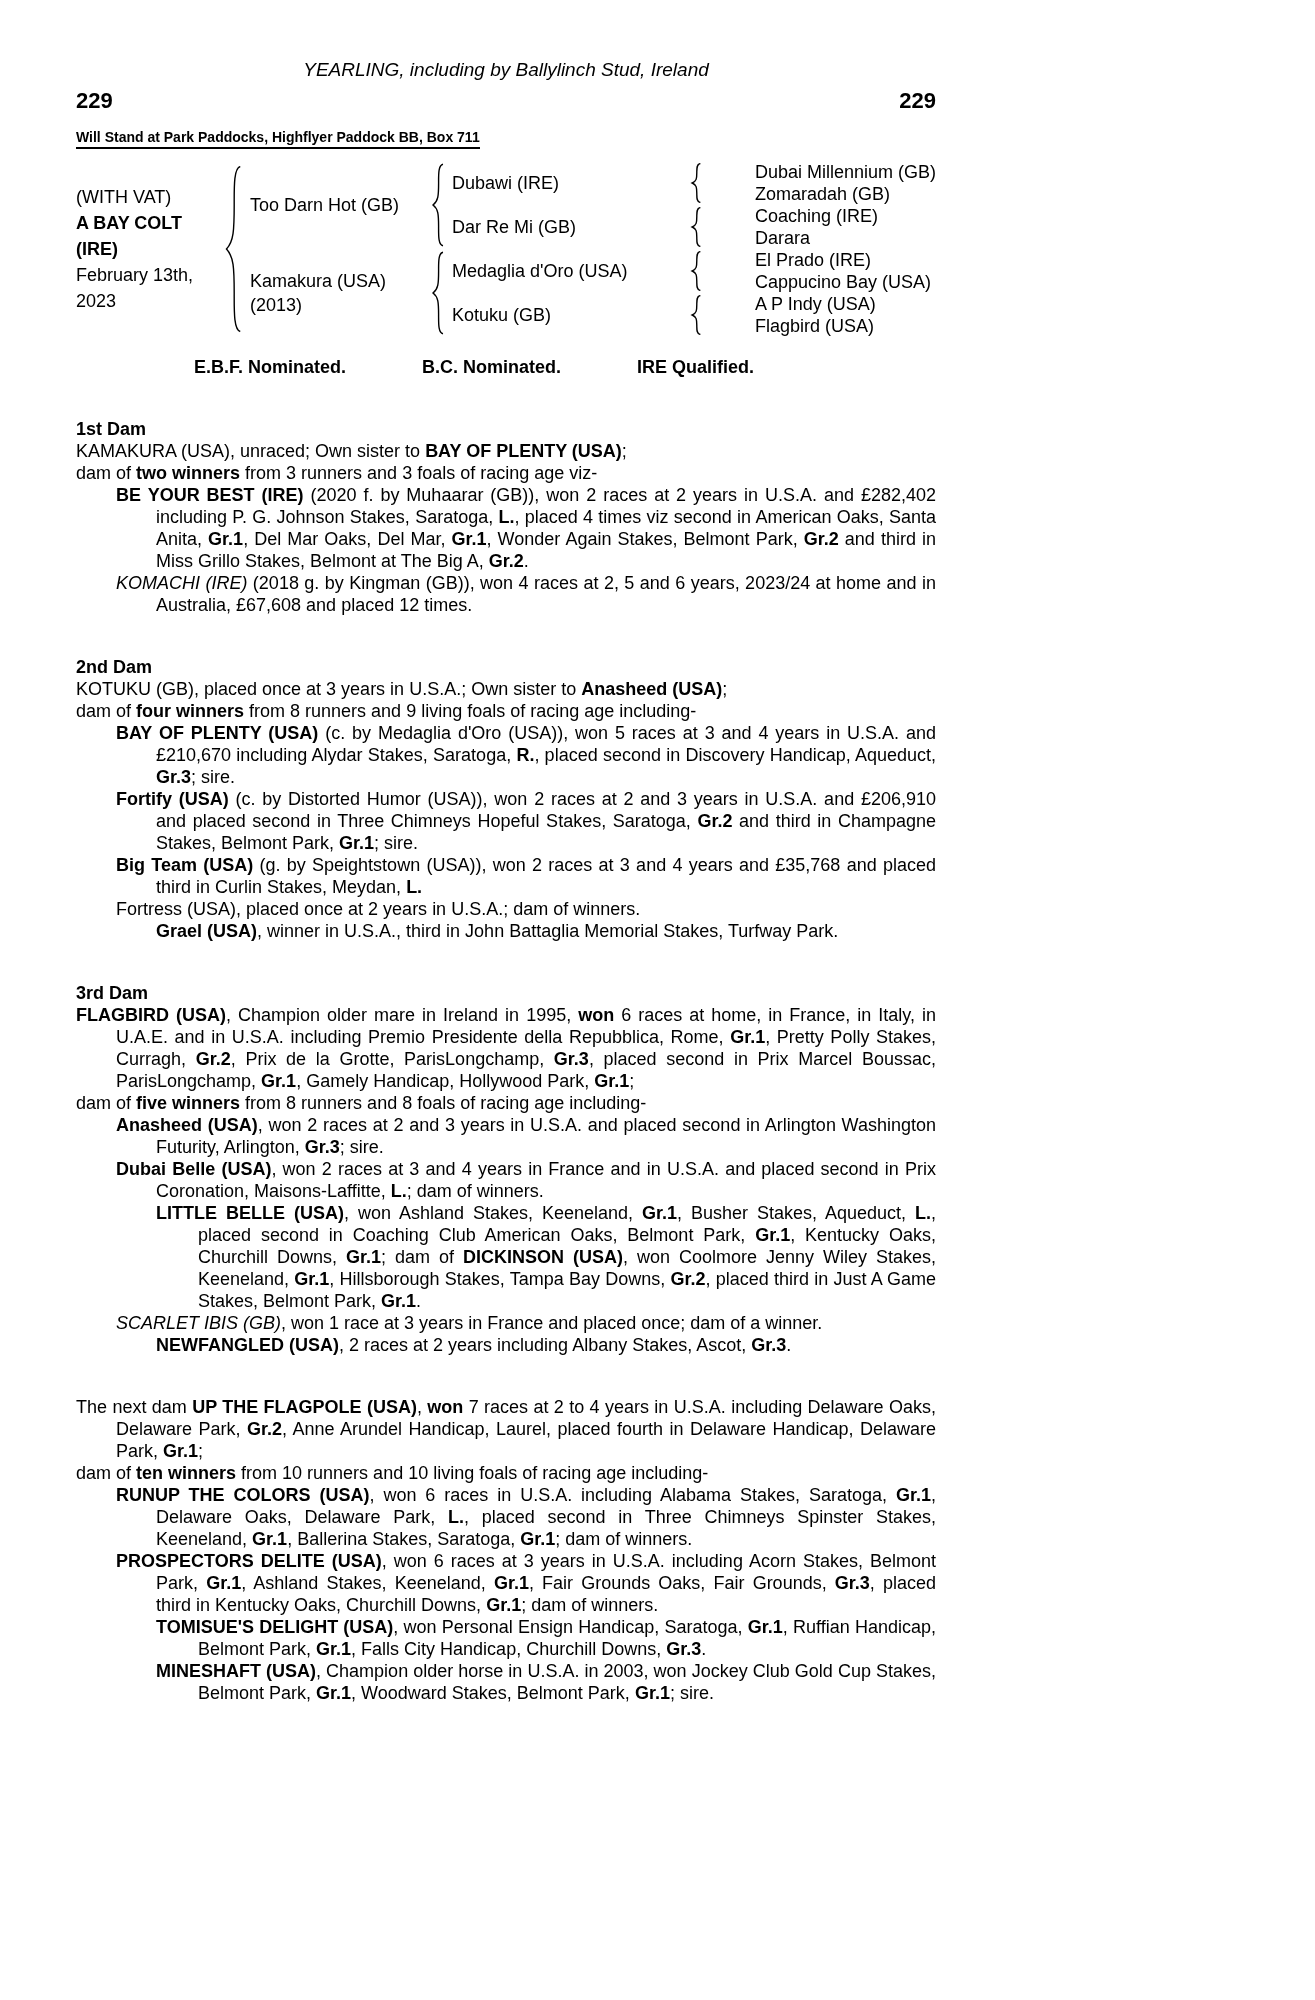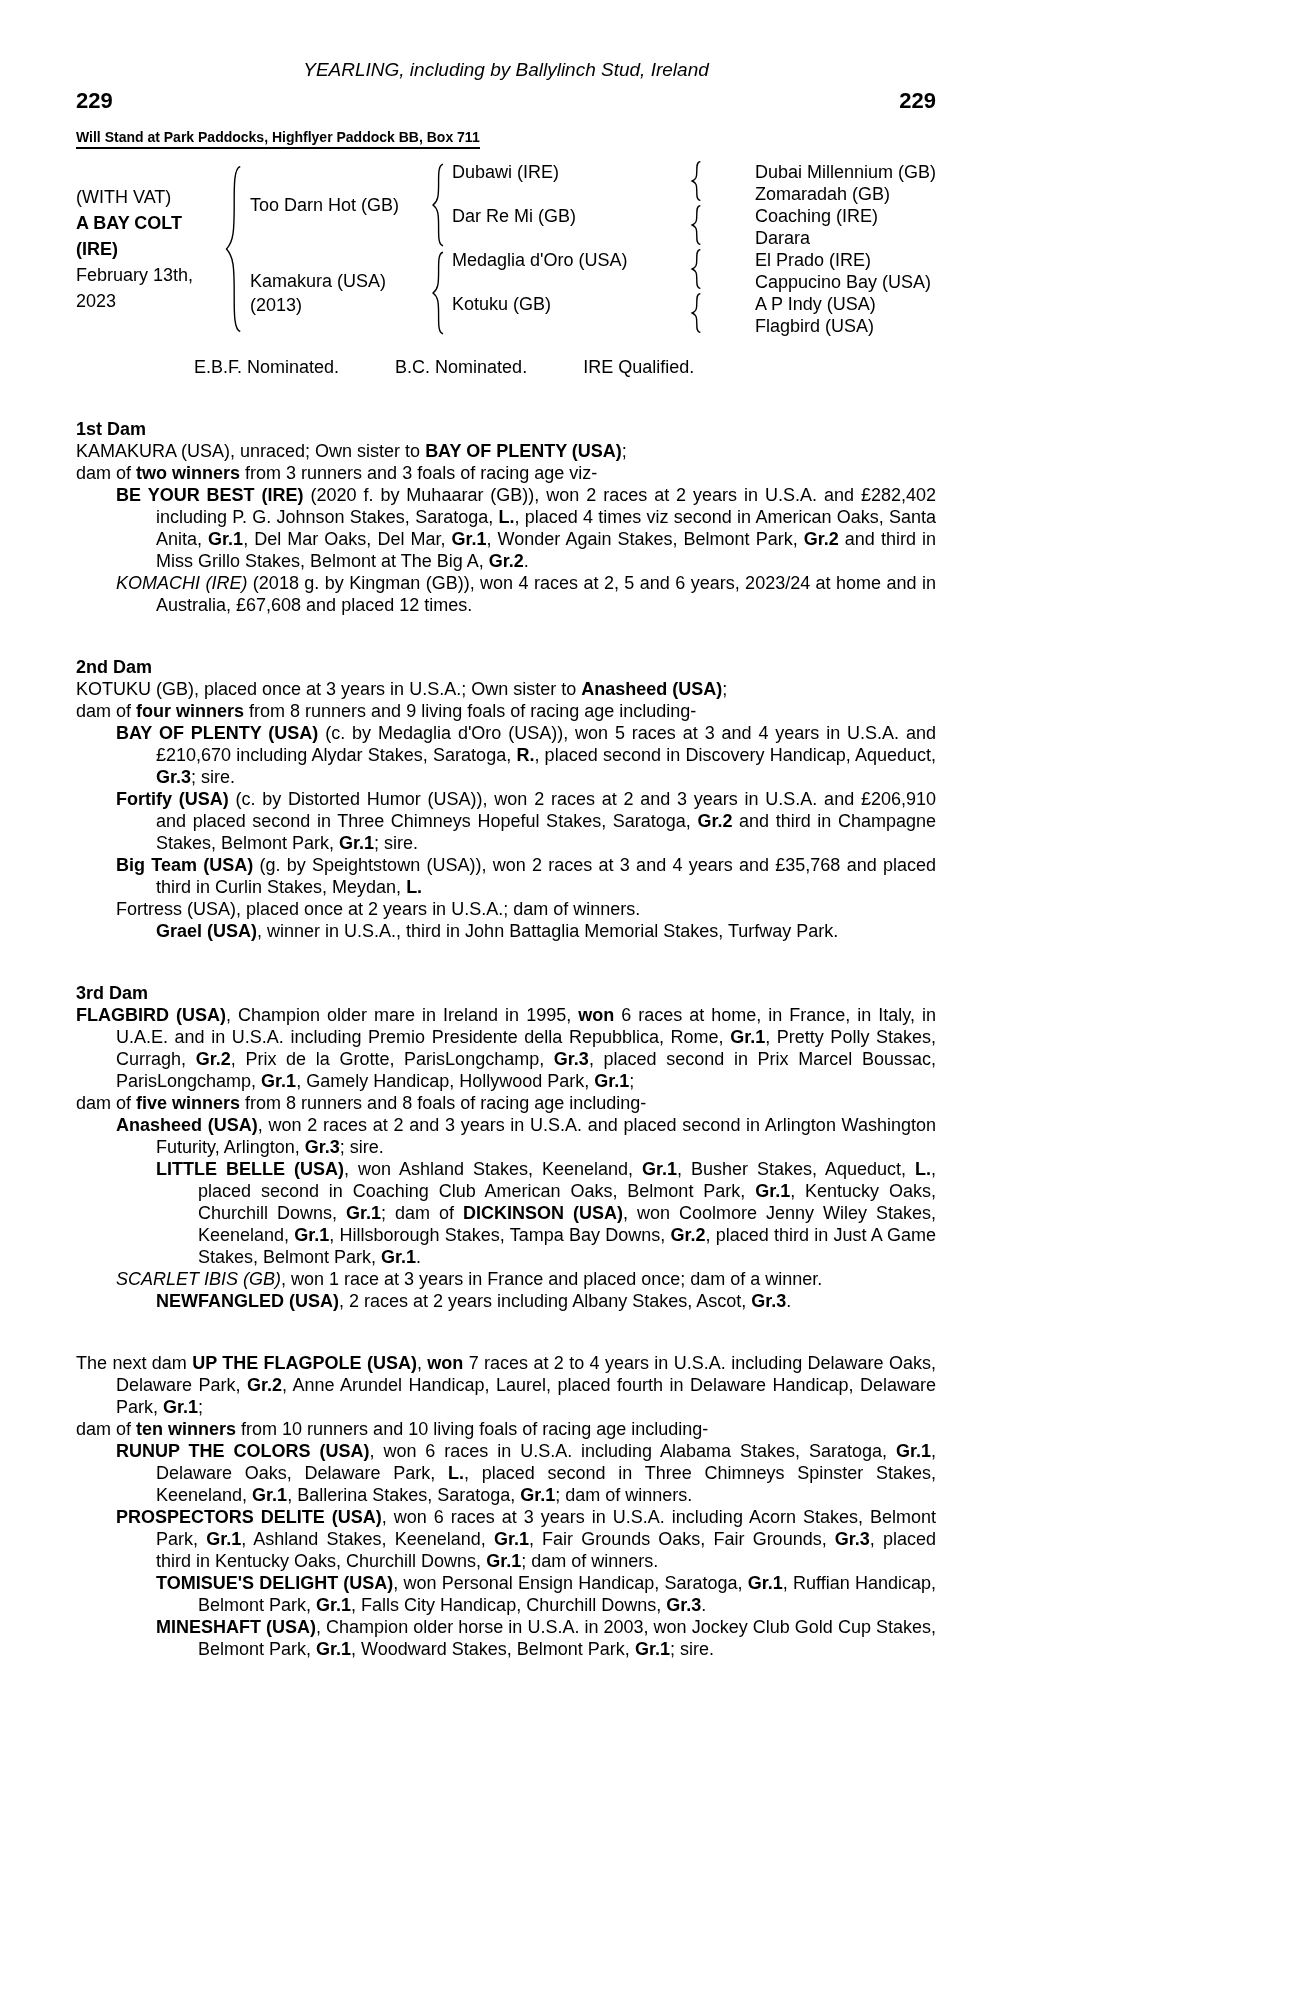--- a/index.html
+++ b/index.html
@@ -18,29 +18,29 @@
 
   
   .pedigree{display:flex;align-items:center;margin-top:12px;}
   .subject{width:200px;}
   .subject div{line-height:26px;}
   .subject .bold{font-weight:bold;}
   .g1col{display:flex;flex-direction:column;}
   .g1unit{display:flex;align-items:center;height:88px;}
   .g1name{width:172px;line-height:24px;}
   .g2col{display:flex;flex-direction:column;}
-  .g2unit{display:flex;height:44px;gap:46px;}
+  .g2unit{display:flex;align-items:center;height:44px;gap:46px;}
   .g2name{width:184px;line-height:22px;}
   .g3pair div{height:22px;line-height:22px;white-space:nowrap;}
   .brace{flex:0 0 auto;margin:0 7px;display:block;}
   .brace.small{width:13px;height:40px;}
   .brace.med{width:16px;height:84px;}
   .brace.large{width:22px;height:170px;}
 
-  .noms{display:flex;gap:56px;font-weight:normal;font-size:18px;margin:20px 0 0 118px;}
+  .noms{display:flex;gap:76px;font-weight:bold;font-size:18px;margin:20px 0 0 118px;}
 
   
   .section{margin-top:40px;}
   .sec-heading{font-weight:bold;line-height:22px;}
   .para{margin:0;text-align:justify;line-height:22px;}
   .p0{padding-left:0;text-indent:0;}
   .p0h{padding-left:40px;text-indent:-40px;}
   .p1{padding-left:80px;text-indent:-40px;}
   .p2{padding-left:122px;text-indent:-42px;}
   .b{font-weight:bold;}
@@ -163,20 +163,21 @@
         <div class="para p1"><span class="b">Fortify (USA)</span><span> (c. by Distorted Humor (USA)), won 2 races at 2 and 3 years in U.S.A. and £206,910 and placed second in Three Chimneys Hopeful Stakes, Saratoga, </span><span class="b">Gr.2</span><span> and third in Champagne Stakes, Belmont Park, </span><span class="b">Gr.1</span><span>; sire.</span></div>
         <div class="para p1"><span class="b">Big Team (USA)</span><span> (g. by Speightstown (USA)), won 2 races at 3 and 4 years and £35,768 and placed third in Curlin Stakes, Meydan, </span><span class="b">L.</span></div>
         <div class="para p1"><span>Fortress (USA), placed once at 2 years in U.S.A.; dam of winners.</span></div>
         <div class="para p2"><span class="b">Grael (USA)</span><span>, winner in U.S.A., third in John Battaglia Memorial Stakes, Turfway Park.</span></div>
       </div>
       <div class="section">
         <div class="sec-heading">3rd Dam</div>
         <div class="para p0h"><span class="b">FLAGBIRD (USA)</span><span>, Champion older mare in Ireland in 1995, </span><span class="b">won</span><span> 6 races at home, in France, in Italy, in U.A.E. and in U.S.A. including Premio Presidente della Repubblica, Rome, </span><span class="b">Gr.1</span><span>, Pretty Polly Stakes, Curragh, </span><span class="b">Gr.2</span><span>, Prix de la Grotte, ParisLongchamp, </span><span class="b">Gr.3</span><span>, placed second in Prix Marcel Boussac, ParisLongchamp, </span><span class="b">Gr.1</span><span>, Gamely Handicap, Hollywood Park, </span><span class="b">Gr.1</span><span>;</span></div>
         <div class="para p0"><span>dam of </span><span class="b">five winners</span><span> from 8 runners and 8 foals of racing age including-</span></div>
         <div class="para p1"><span class="b">Anasheed (USA)</span><span>, won 2 races at 2 and 3 years in U.S.A. and placed second in Arlington Washington Futurity, Arlington, </span><span class="b">Gr.3</span><span>; sire.</span></div>
+        <div class="para p1"><span class="b">Dubai Belle (USA)</span><span>, won 2 races at 3 and 4 years in France and in U.S.A. and placed second in Prix Coronation, Maisons-Laffitte, </span><span class="b">L.</span><span>; dam of winners.</span></div>
         <div class="para p2"><span class="b">LITTLE BELLE (USA)</span><span>, won Ashland Stakes, Keeneland, </span><span class="b">Gr.1</span><span>, Busher Stakes, Aqueduct, </span><span class="b">L.</span><span>, placed second in Coaching Club American Oaks, Belmont Park, </span><span class="b">Gr.1</span><span>, Kentucky Oaks, Churchill Downs, </span><span class="b">Gr.1</span><span>; dam of </span><span class="b">DICKINSON (USA)</span><span>, won Coolmore Jenny Wiley Stakes, Keeneland, </span><span class="b">Gr.1</span><span>, Hillsborough Stakes, Tampa Bay Downs, </span><span class="b">Gr.2</span><span>, placed third in Just A Game Stakes, Belmont Park, </span><span class="b">Gr.1</span><span>.</span></div>
         <div class="para p1"><span class="i">SCARLET IBIS (GB)</span><span>, won 1 race at 3 years in France and placed once; dam of a winner.</span></div>
         <div class="para p2"><span class="b">NEWFANGLED (USA)</span><span>, 2 races at 2 years including Albany Stakes, Ascot, </span><span class="b">Gr.3</span><span>.</span></div>
       </div>
       <div class="section">
         <div class="para p0h"><span>The next dam </span><span class="b">UP THE FLAGPOLE (USA)</span><span>, </span><span class="b">won</span><span> 7 races at 2 to 4 years in U.S.A. including Delaware Oaks, Delaware Park, </span><span class="b">Gr.2</span><span>, Anne Arundel Handicap, Laurel, placed fourth in Delaware Handicap, Delaware Park, </span><span class="b">Gr.1</span><span>;</span></div>
         <div class="para p0"><span>dam of </span><span class="b">ten winners</span><span> from 10 runners and 10 living foals of racing age including-</span></div>
         <div class="para p1"><span class="b">RUNUP THE COLORS (USA)</span><span>, won 6 races in U.S.A. including Alabama Stakes, Saratoga, </span><span class="b">Gr.1</span><span>, Delaware Oaks, Delaware Park, </span><span class="b">L.</span><span>, placed second in Three Chimneys Spinster Stakes, Keeneland, </span><span class="b">Gr.1</span><span>, Ballerina Stakes, Saratoga, </span><span class="b">Gr.1</span><span>; dam of winners.</span></div>
         <div class="para p1"><span class="b">PROSPECTORS DELITE (USA)</span><span>, won 6 races at 3 years in U.S.A. including Acorn Stakes, Belmont Park, </span><span class="b">Gr.1</span><span>, Ashland Stakes, Keeneland, </span><span class="b">Gr.1</span><span>, Fair Grounds Oaks, Fair Grounds, </span><span class="b">Gr.3</span><span>, placed third in Kentucky Oaks, Churchill Downs, </span><span class="b">Gr.1</span><span>; dam of winners.</span></div>
         <div class="para p2"><span class="b">TOMISUE'S DELIGHT (USA)</span><span>, won Personal Ensign Handicap, Saratoga, </span><span class="b">Gr.1</span><span>, Ruffian Handicap, Belmont Park, </span><span class="b">Gr.1</span><span>, Falls City Handicap, Churchill Downs, </span><span class="b">Gr.3</span><span>.</span></div>

